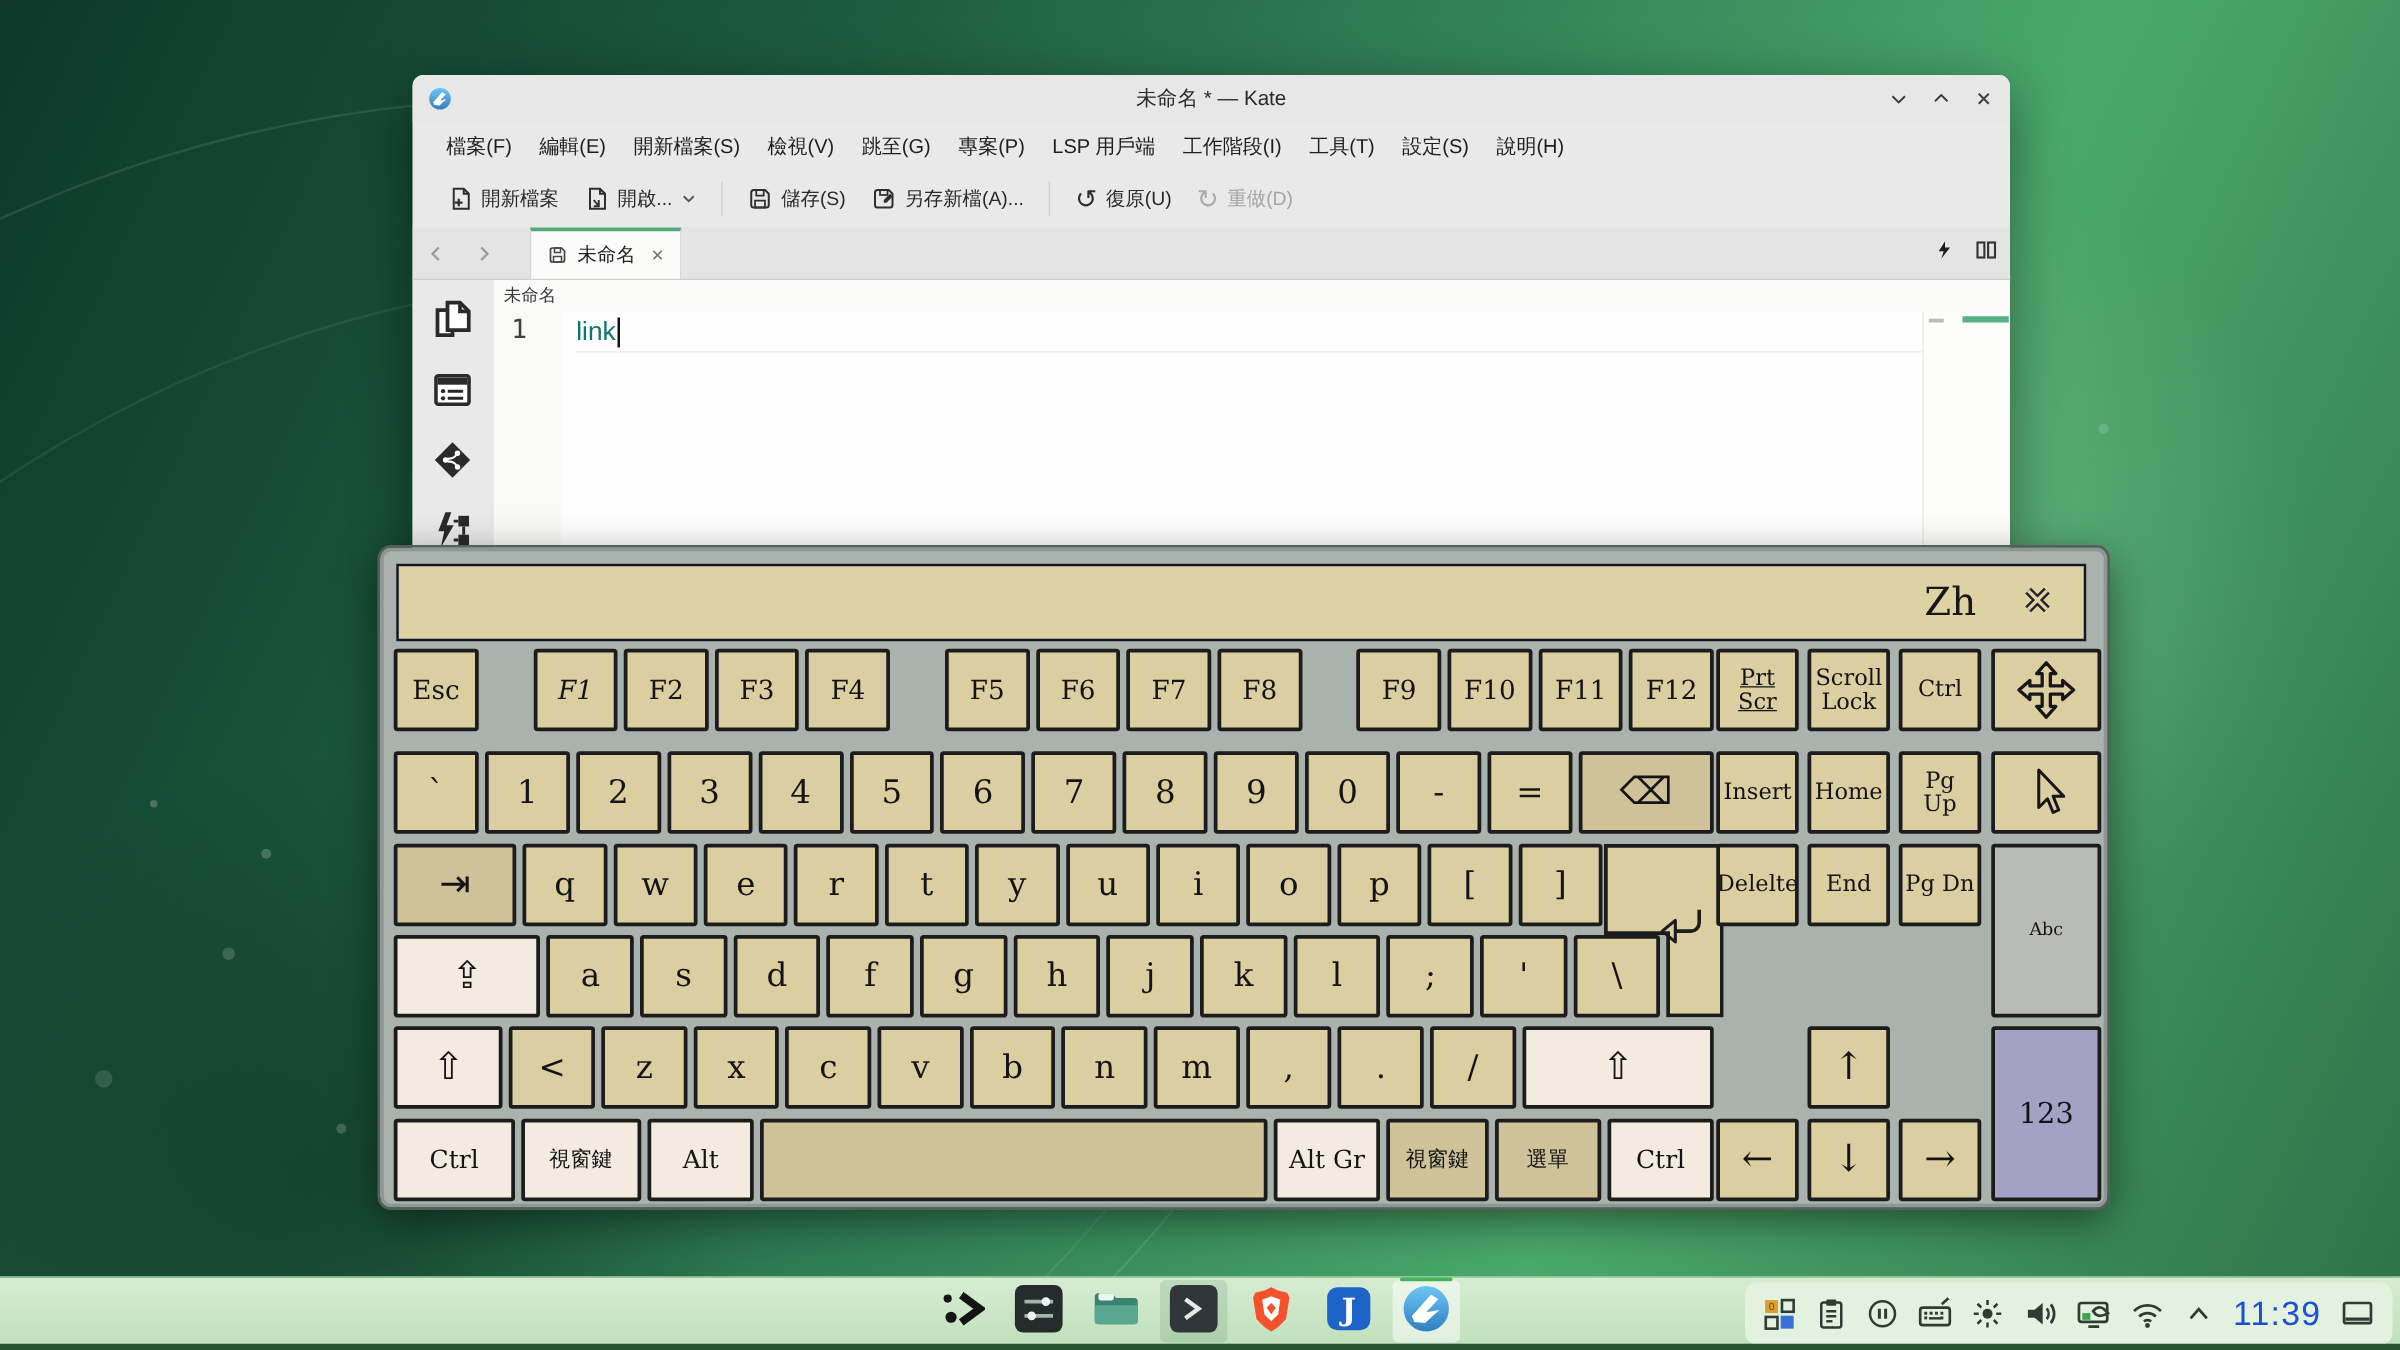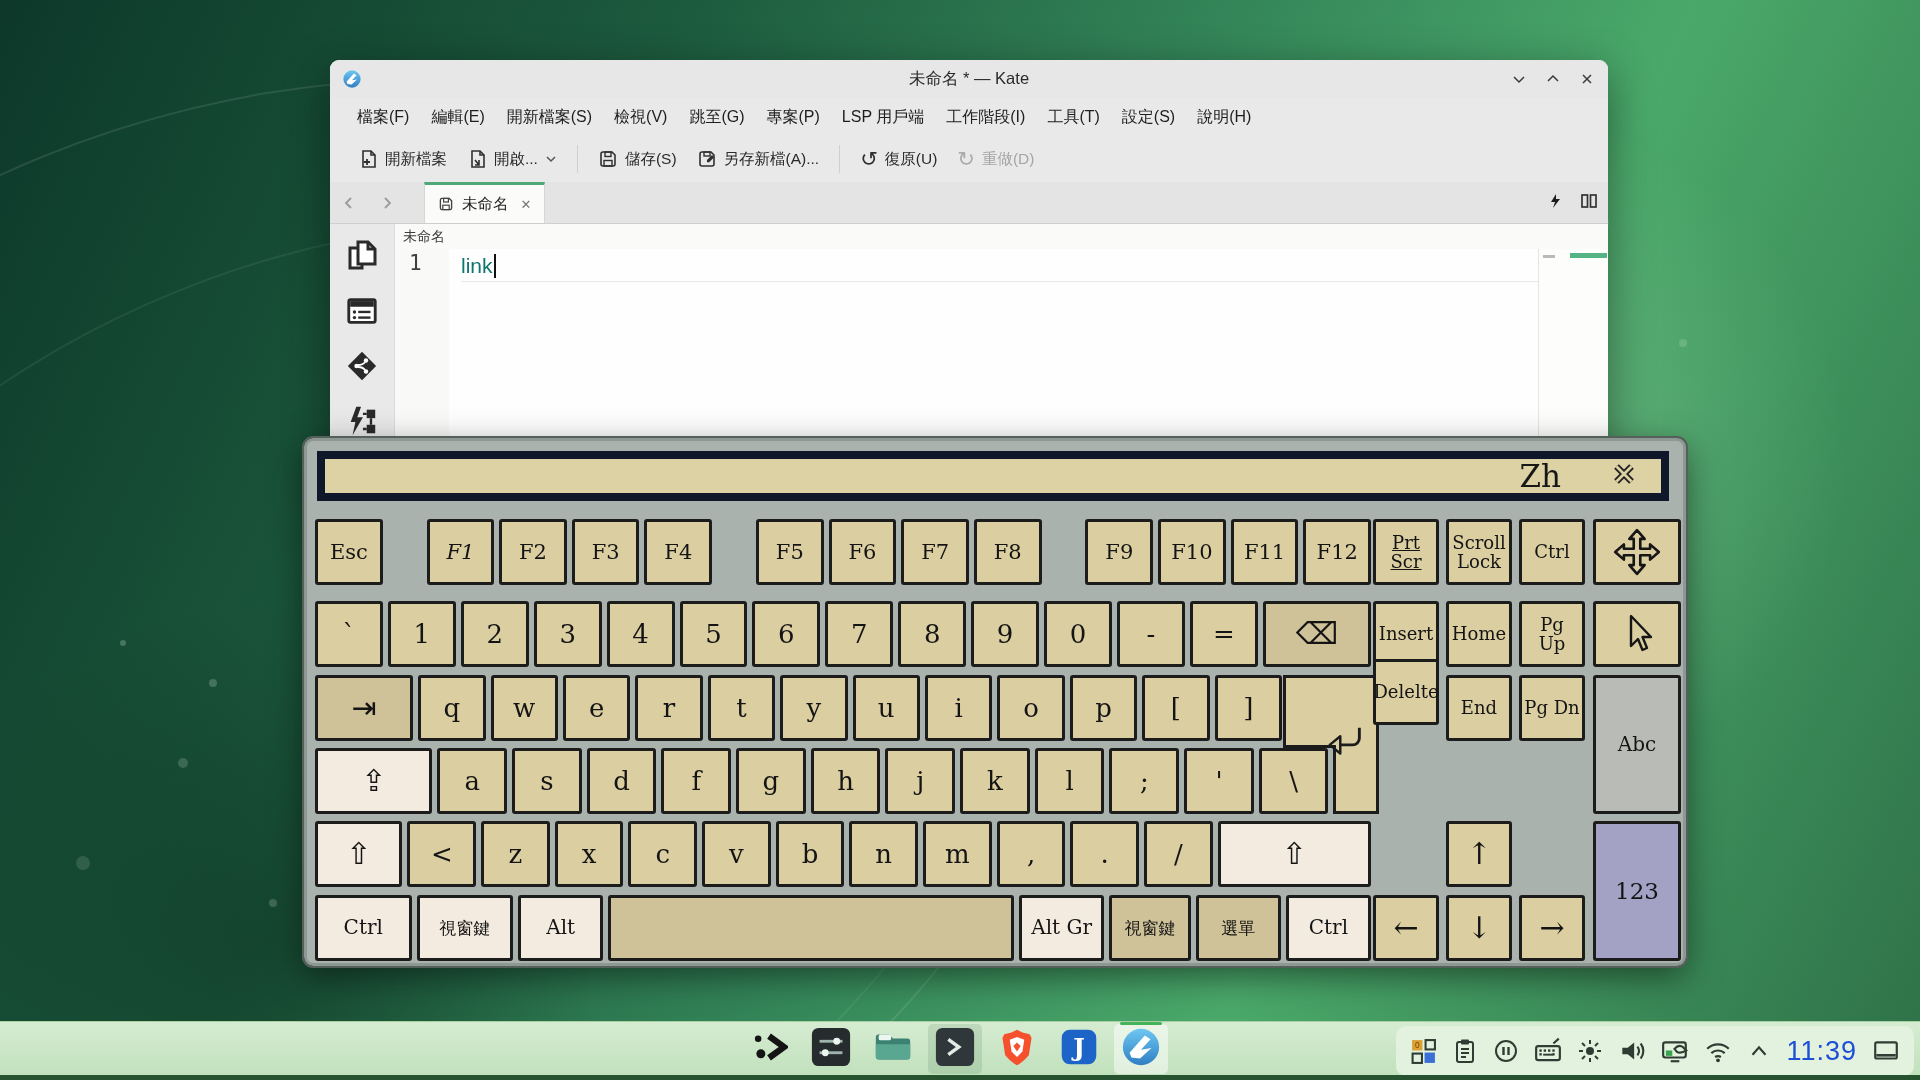--- a/index.html
+++ b/index.html
@@ -50,40 +50,40 @@
   #textarea{flex:1;font-family:Liberation Sans, sans-serif;font-size:21px;color:#0f766e;padding:2px 0 0 12px;position:relative;}
   #line1{display:flex;align-items:center;height:31px;border-bottom:1px solid #e9ece6;}
   #caret{width:2px;height:24px;background:#111;margin-left:1px;}
   #minimap{width:70px;background:#fdfdfc;border-left:1px solid #e5e5e3;position:relative;}
   #minimap .mm-green{position:absolute;top:4px;right:1px;width:37px;height:5px;background:#55b486;}
   #minimap .mm-mark{position:absolute;top:6px;left:4px;width:12px;height:3px;background:#b9bcb4;}
 
   
   #vkbd{position:absolute;left:304px;top:438px;width:1382px;height:528px;background:#a9b2ac;z-index:3;
     border:3px solid #8d9793;outline:2px solid #55605b;border-radius:9px;box-shadow:0 10px 34px rgba(0,0,0,.5);}
-  #vk-topbar{position:absolute;left:10px;top:10px;right:14px;height:50px;background:#ddd2a4;border:8px solid #0f172a;
-    display:flex;align-items:center;justify-content:flex-end;gap:48px;padding-right:22px;}
+  #vk-topbar{position:absolute;left:10px;top:10px;right:14px;height:62px;background:#ddd2a4;border:2px solid #0f172a;
+    display:flex;align-items:center;justify-content:flex-end;gap:34px;padding-right:22px;}
   #vk-lang{font-family:"DejaVu Serif",serif;font-size:31px;color:#171717;}
   .key{display:flex;align-items:center;justify-content:center;background:#dbcea0;border:3px solid #1c1c1c;border-radius:3px;
     color:#141414;font-family:"DejaVu Serif",serif;text-align:center;line-height:1.08;}
   .key.cream{background:#f3ebdf;}
   .key.mid{background:#cfc298;}
   .key.cjk{font-size:17px !important;}
   .krow{position:absolute;left:8px;width:1056px;height:66px;display:flex;gap:5px;}
   .krow .key{flex:1 1 0;}
   .ksp{border:none;background:transparent;}
   .glyph{font-family:"DejaVu Sans",sans-serif;font-size:30px;line-height:1;}
   #krow-0 .key{font-size:21px;}
   #krow-1 .key,#krow-2 .key,#krow-3 .key,#krow-4 .key{font-size:26px;}
   #krow-5 .key{font-size:20px;}
   #vk-nav{position:absolute;left:1066px;top:0;width:212px;height:100%;}
   #vk-nav .key{position:absolute;width:66px;height:66px;font-size:18px;padding:2px;}
   #vk-side{position:absolute;left:1286px;top:0;width:88px;height:100%;}
   #vk-side .key{position:absolute;left:0;width:88px;}
-  #key-abc{background:#b9bcb6;font-size:20px;}
+  #key-abc{background:#b9bcb6;font-size:14px;}
   #key-123{background:#a3a2c5;font-size:23px;}
   #enter-key{position:absolute;left:976px;top:234px;width:96px;height:139px;}
   #enter-outer{position:absolute;inset:0;background:#1c1c1c;
     clip-path:polygon(0 0,96px 0,96px 139px,50px 139px,50px 73px,0 73px);}
   #enter-inner{position:absolute;inset:0;background:#dbcea0;
     clip-path:polygon(3px 3px,93px 3px,93px 136px,53px 136px,53px 70px,3px 70px);}
   #enter-glyph{position:absolute;left:42px;top:48px;}
 
   
   #taskbar{position:absolute;left:0;bottom:0;width:100%;height:59px;z-index:4;
@@ -403,21 +403,21 @@
           </svg>
       </span>
     </div>
     <div id="vk-nav">
         <div class="key nav" style="left: 0px; top: 78px; text-decoration: underline;">Prt Scr</div>
         <div class="key nav" style="left: 73px; top: 78px;">Scroll Lock</div>
         <div class="key nav" style="left: 146px; top: 78px;">Ctrl</div>
         <div class="key nav" style="left: 0px; top: 160px;">Insert</div>
         <div class="key nav" style="left: 73px; top: 160px;">Home</div>
         <div class="key nav" style="left: 146px; top: 160px;">Pg Up</div>
-        <div class="key nav" style="left: 0px; top: 218px;">Delelte</div>
+        <div class="key nav" style="left: 0px; top: 234px;">Delelte</div>
         <div class="key nav" style="left: 73px; top: 234px;">End</div>
         <div class="key nav" style="left: 146px; top: 234px;">Pg Dn</div>
         <div class="key nav" style="left: 73px; top: 380px; font-size: 30px;">↑</div>
         <div class="key nav" style="left: 0px; top: 454px; font-size: 30px;">←</div>
         <div class="key nav" style="left: 73px; top: 454px; font-size: 30px;">↓</div>
         <div class="key nav" style="left: 146px; top: 454px; font-size: 30px;">→</div>
       </div>
     <div id="vk-side">
         <div class="key" style="top: 78px; height: 66px;">
           <svg width="48" height="48" viewBox="0 0 44 44">

